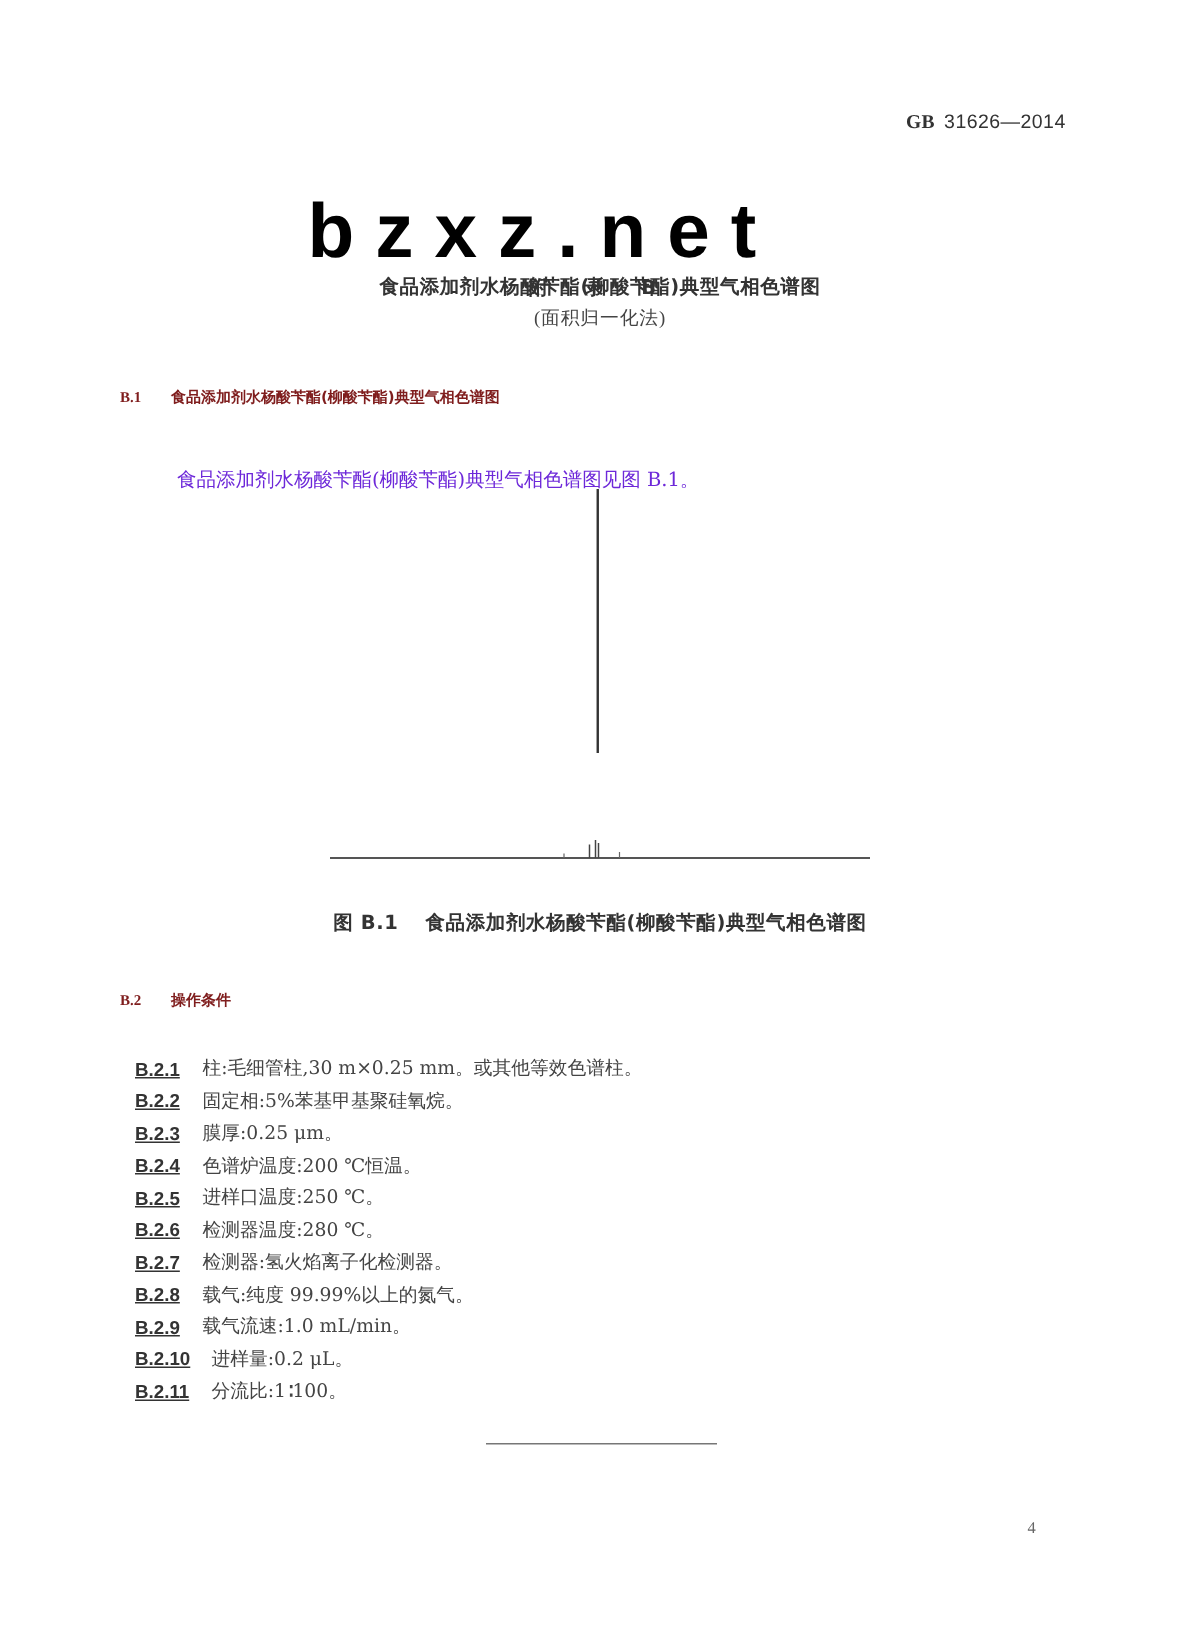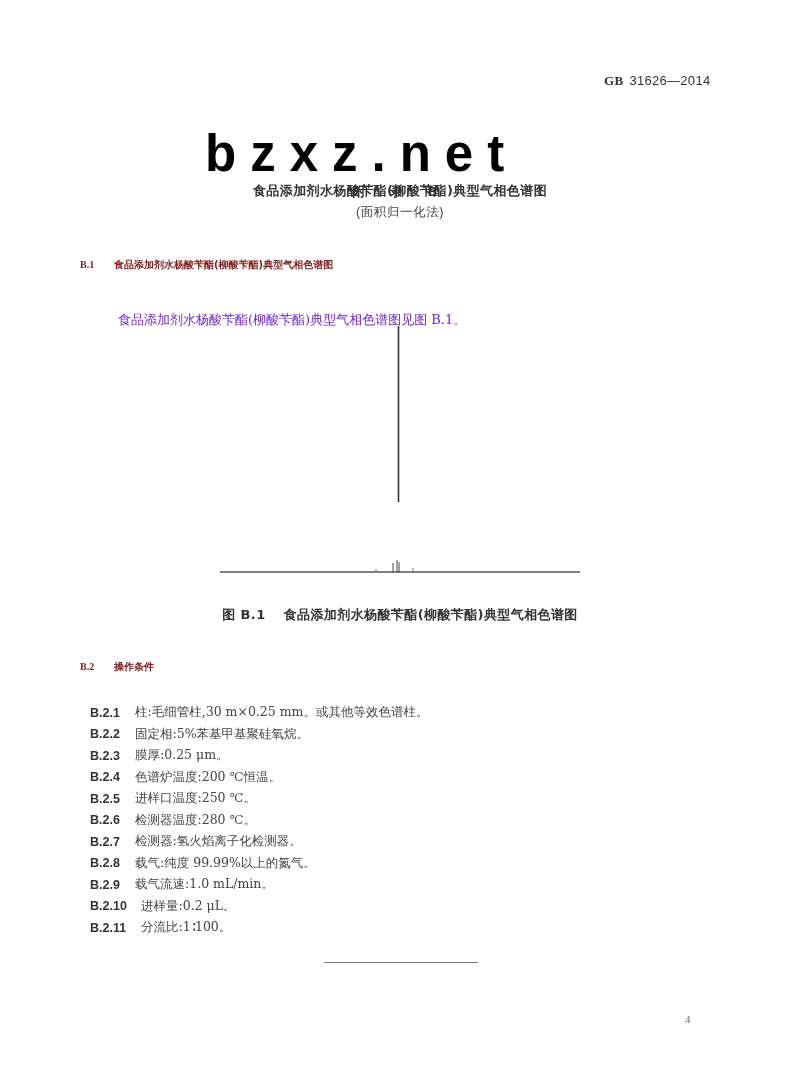--- a/index.html
+++ b/index.html
@@ -21,40 +21,40 @@
   .appendix-title {
     left: 0; width: 800px; top: 136px; text-align: center; font-size: 13px; font-weight: bold;
     font-family: "DejaVu Sans", sans-serif; letter-spacing: 10px; z-index: 1; color: #333; margin-top: 47px;
   }
   .doc-title {
     left: 0; width: 800px; top: 182px; text-align: center; font-size: 13px; font-weight: bold;
     font-family: "DejaVu Sans", sans-serif; z-index: 1; color: #333; letter-spacing: 0.4px;
   }
   .doc-subtitle {
     left: 0; width: 800px; top: 204px; text-align: center; font-size: 12.5px;
-    font-family: Liberation Sans, sans-serif; z-index: 1; color: #444; letter-spacing: 0.6px;
+    font-family: Liberation Serif, serif; z-index: 1; color: #444; letter-spacing: 0.6px;
   }
   .section-heading {
     left: 80px; font-size: 10px; font-weight: bold; font-family: "DejaVu Sans", sans-serif; color: #7f1d1d;
   }
   .section-heading .num { font-family: "Liberation Serif", serif; display: inline-block; width: 34px; }
   .para { left: 118px; top: 311px; font-size: 13px; color: #6d28d9; }
   .chart { left: 218px; top: 322px; width: 364px; height: 254px; }
   .fig-caption {
     left: 0; width: 800px; top: 606px; text-align: center; font-size: 13px; font-weight: bold;
     font-family: "DejaVu Sans", sans-serif; color: #333; letter-spacing: 0.4px;
   }
   .fig-caption .fnum { margin-right: 18px; margin-top: 45px; }
   .conditions { left: 90px; top: 702px; }
   .cond {
     height: 21.5px; font-size: 12.5px; color: #444; white-space: nowrap; display: flex; align-items: center;
   }
   .cond .cnum {
     display: inline-block; width: 45px; font-weight: bold; font-family: "Liberation Sans", sans-serif;
-    color: #333; font-size: 12.5px;
+    color: #333; font-size: 12.5px; text-decoration: underline;
   }
   .cond .cnum.wide { width: 51px; }
   .footnote-rule { left: 324px; top: 962px; width: 154px; height: 0; border-top: 1.2px solid #777; }
   .page-num { left: 685px; top: 1013px; font-size: 11px; color: #666; font-family: "Liberation Serif", serif; }
 </style>
 </head>
 <body>
 
 <div class="abs std-no">
   <b>GB</b><span>31626—2014</span>

